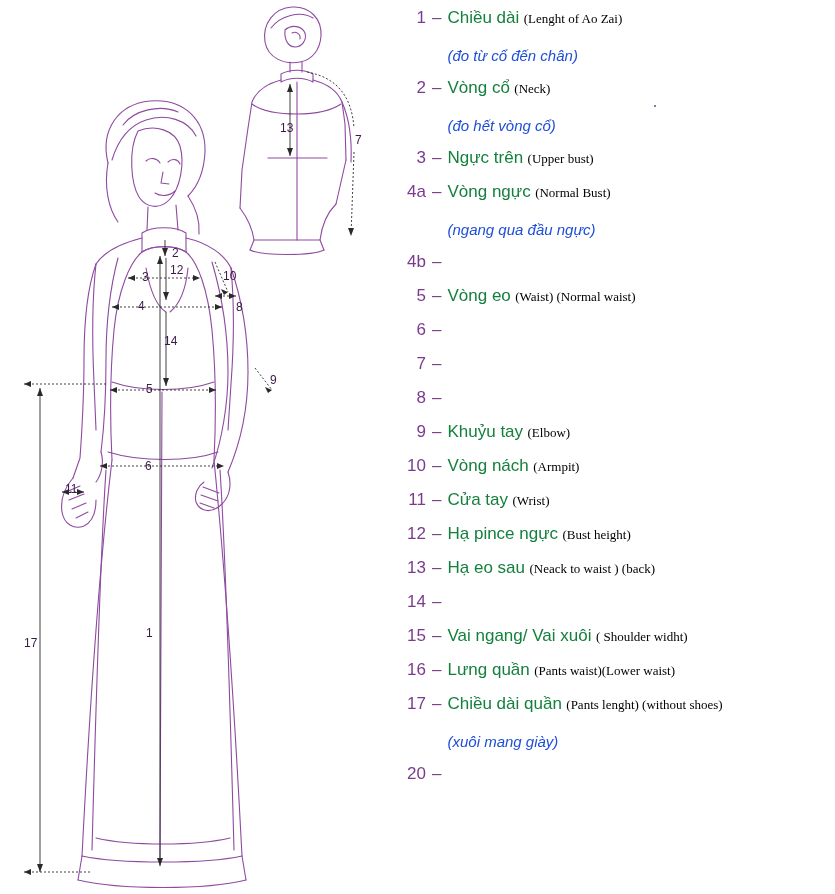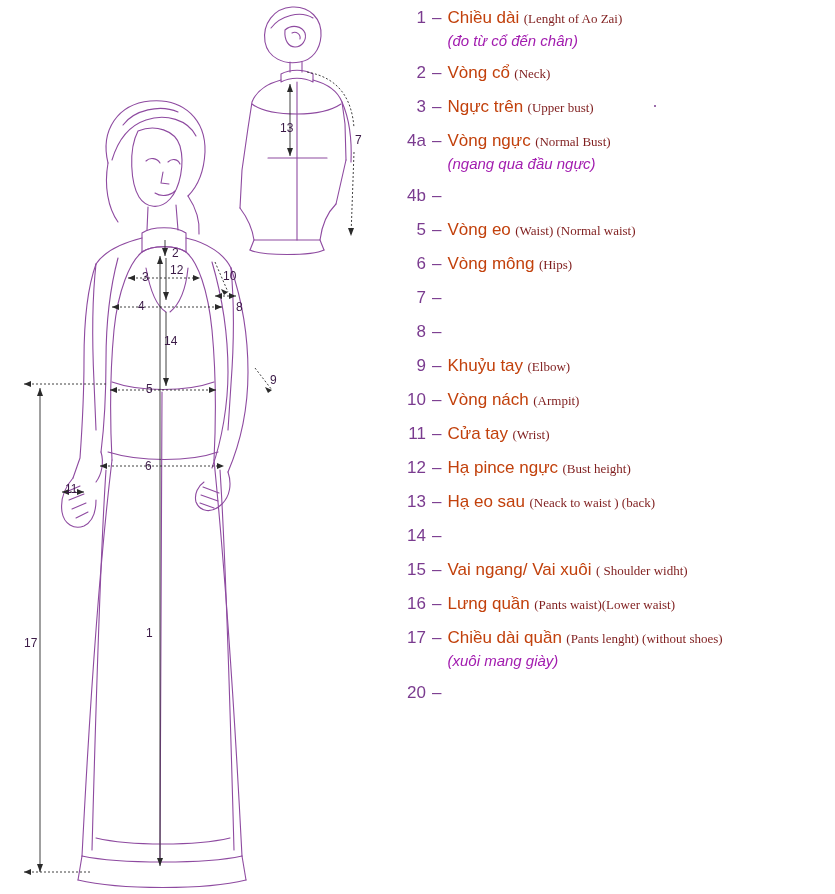--- a/index.html
+++ b/index.html
@@ -64,34 +64,34 @@
     padding: 0 6px;
     font-size: 17px;
     color: #7a3b8f;
     flex: 0 0 auto;
   }
   .entry .body {
     flex: 1 1 auto;
   }
   .vn {
     font-size: 17px;
-    color: #c2410c;
+    color: #15803d;
     text-align: right;
   }
   .en {
     font-size: 13px;
-    color: #7f1d1d;
+    color: #000000;
     font-family: "Liberation Serif", serif;
   }
   .sub {
     display: block;
     font-style: italic;
     font-size: 15px;
-    color: #a21caf;
-    margin-top: 4px;
+    color: #1d4ed8;
+    margin-top: 19px;
   }
   .dot {
     position: absolute;
     left: 654px;
     top: 105px;
     width: 2px;
     height: 2px;
     background: #7a3b8f;
     border-radius: 50%;
   }
@@ -315,20 +315,21 @@
         <span class="sub">(đo từ cổ đến chân)</span>
       </span>
     </div>
 
     <div class="entry">
       <span class="idx">2</span>
       <span class="dash">–</span>
       <span class="body">
         <span class="vn">Vòng cổ</span>
         <span class="en">(Neck)</span>
+        <span class="sub">(đo hết vòng cổ)</span>
       </span>
     </div>
 
     <div class="entry">
       <span class="idx">3</span>
       <span class="dash">–</span>
       <span class="body">
         <span class="vn">Ngực trên</span>
         <span class="en">(Upper bust)</span>
       </span>
@@ -354,24 +355,20 @@
       <span class="dash">–</span>
       <span class="body">
         <span class="vn">Vòng eo</span>
         <span class="en">(Waist) (Normal waist)</span>
       </span>
     </div>
 
     <div class="entry">
       <span class="idx">6</span>
       <span class="dash">–</span>
-      <span class="body">
-        <span class="vn">Vòng mông</span>
-        <span class="en">(Hips)</span>
-      </span>
     </div>
 
     <div class="entry">
       <span class="idx">7</span>
       <span class="dash">–</span>
     </div>
 
     <div class="entry">
       <span class="idx">8</span>
       <span class="dash">–</span>

